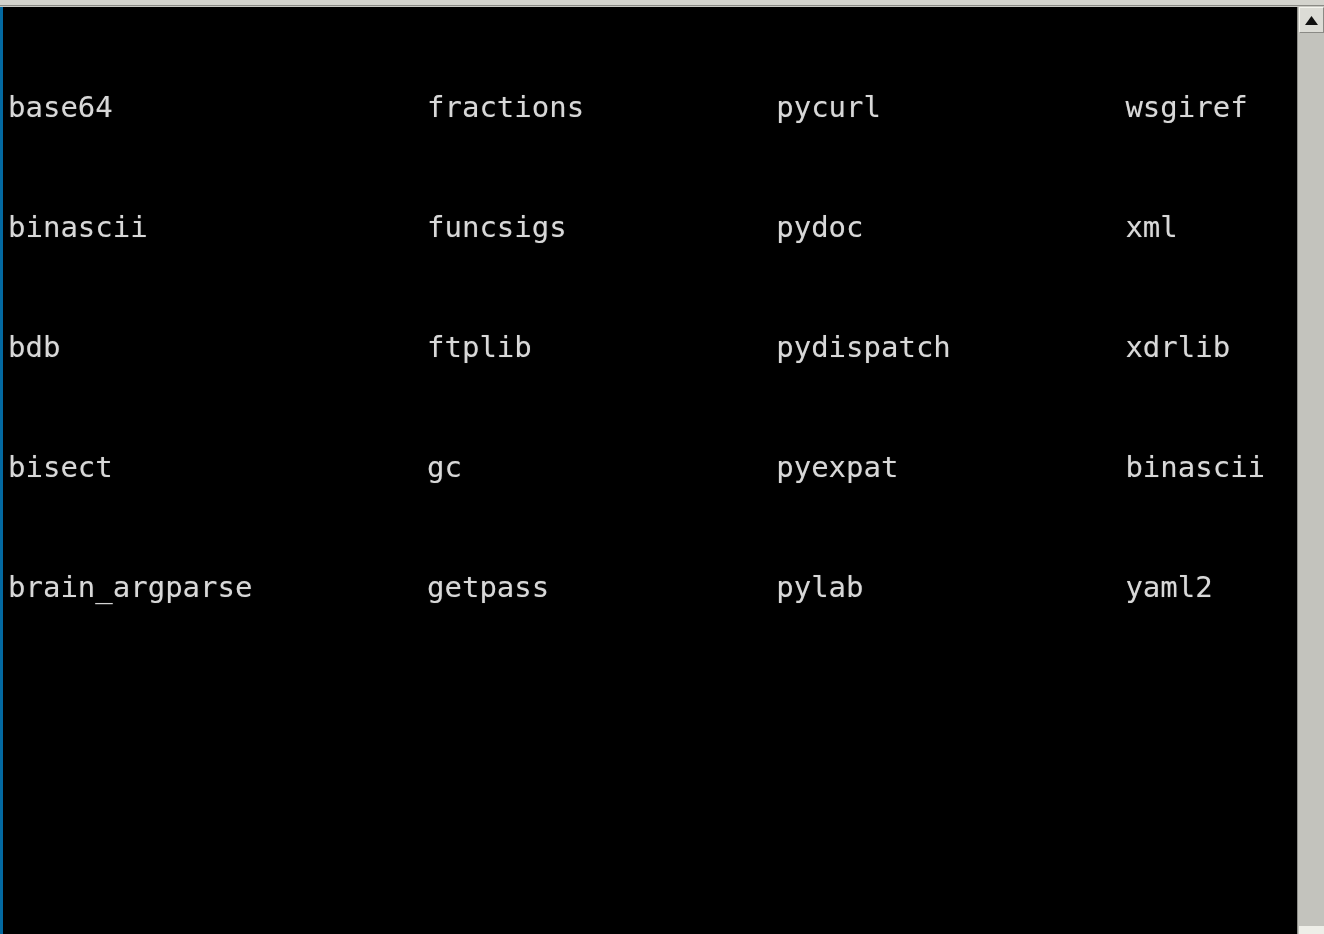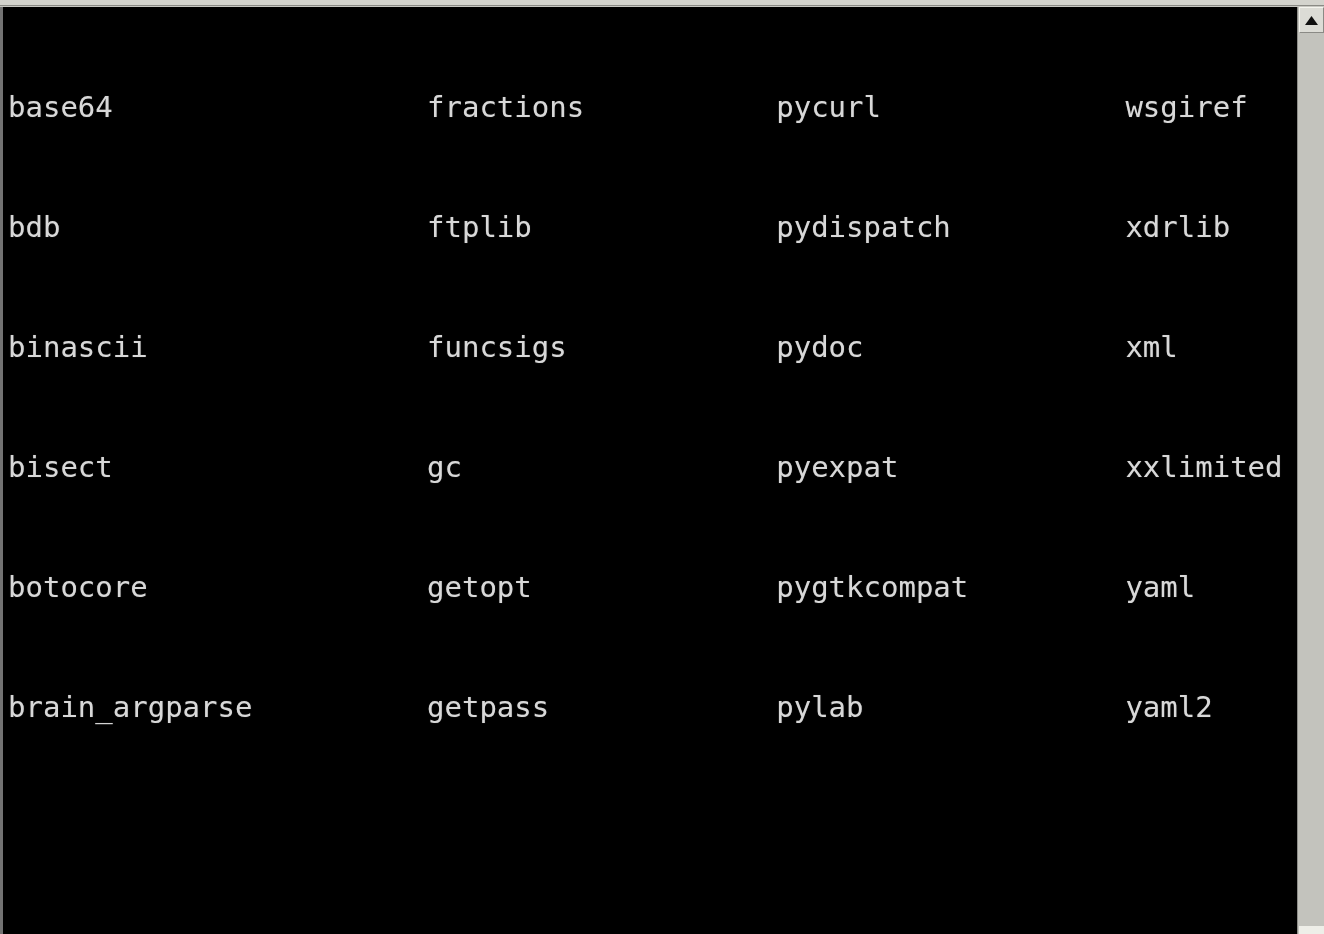--- a/index.html
+++ b/index.html
@@ -37,21 +37,21 @@
   }
 
   
   #terminal-screen {
     position: absolute;
     left: 0;
     top: 7px;
     width: 1297px;
     height: 927px;
     background: #000000;
-    border-left: 3px solid #737373;
+    border-left: 3px solid #0369a1;
     box-sizing: border-box;
     overflow: hidden;
   }
 
   #terminal-text {
     position: absolute;
     left: 5px;
     top: 0px;
     color: #d8d8d8;
     font-size: 29px;
@@ -114,24 +114,23 @@
 </head>
 <body>
 
 <div id="terminal-window">
 
   <div id="window-top-chrome"></div>
 
   <div id="terminal-screen">
     <div id="terminal-text">
       <div class="term-line">base64                  fractions           pycurl              wsgiref</div>
+      <div class="term-line">binascii                funcsigs            pydoc               xml</div>
       <div class="term-line">bdb                     ftplib              pydispatch          xdrlib</div>
-      <div class="term-line">binascii                funcsigs            pydoc               xml</div>
-      <div class="term-line">bisect                  gc                  pyexpat             xxlimited</div>
-      <div class="term-line">botocore                getopt              pygtkcompat         yaml</div>
+      <div class="term-line">bisect                  gc                  pyexpat             binascii</div>
       <div class="term-line">brain_argparse          getpass             pylab               yaml2</div>
       
       
       
       
       
       
       
       
       

